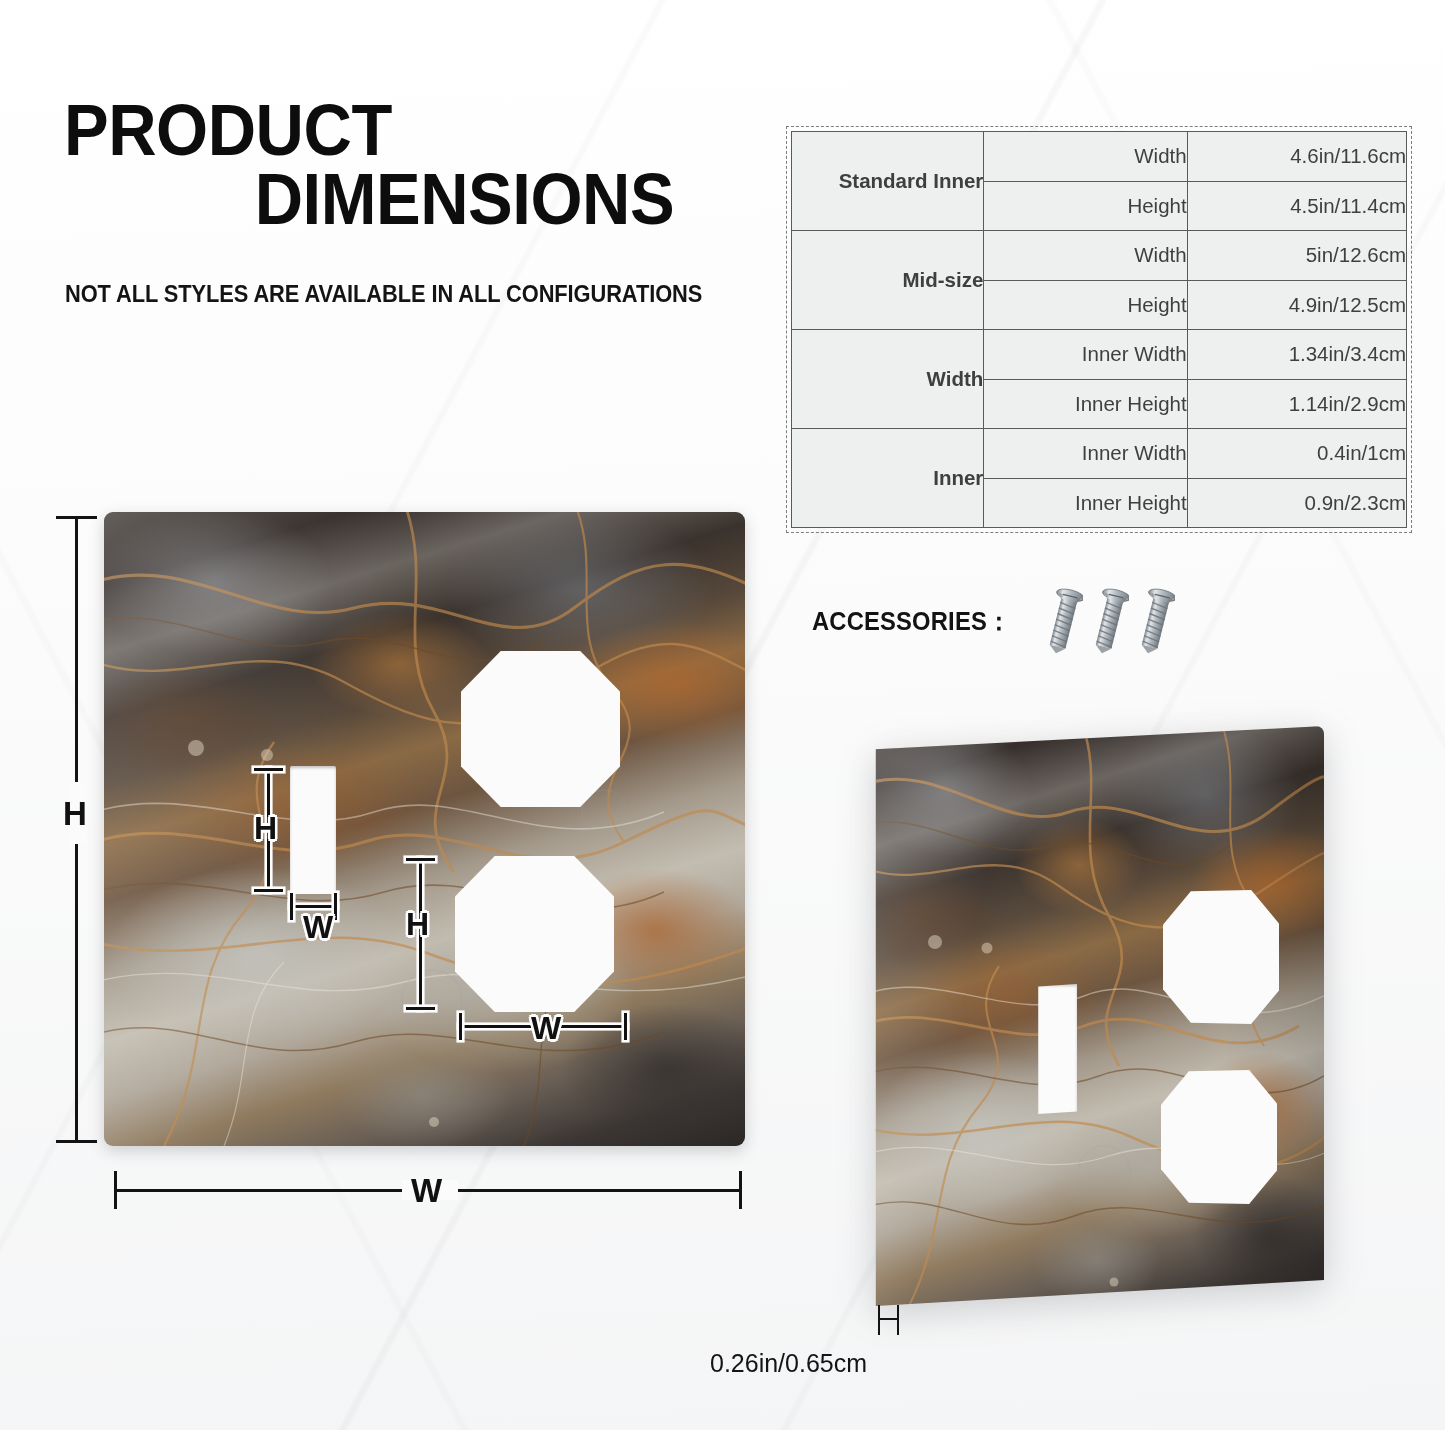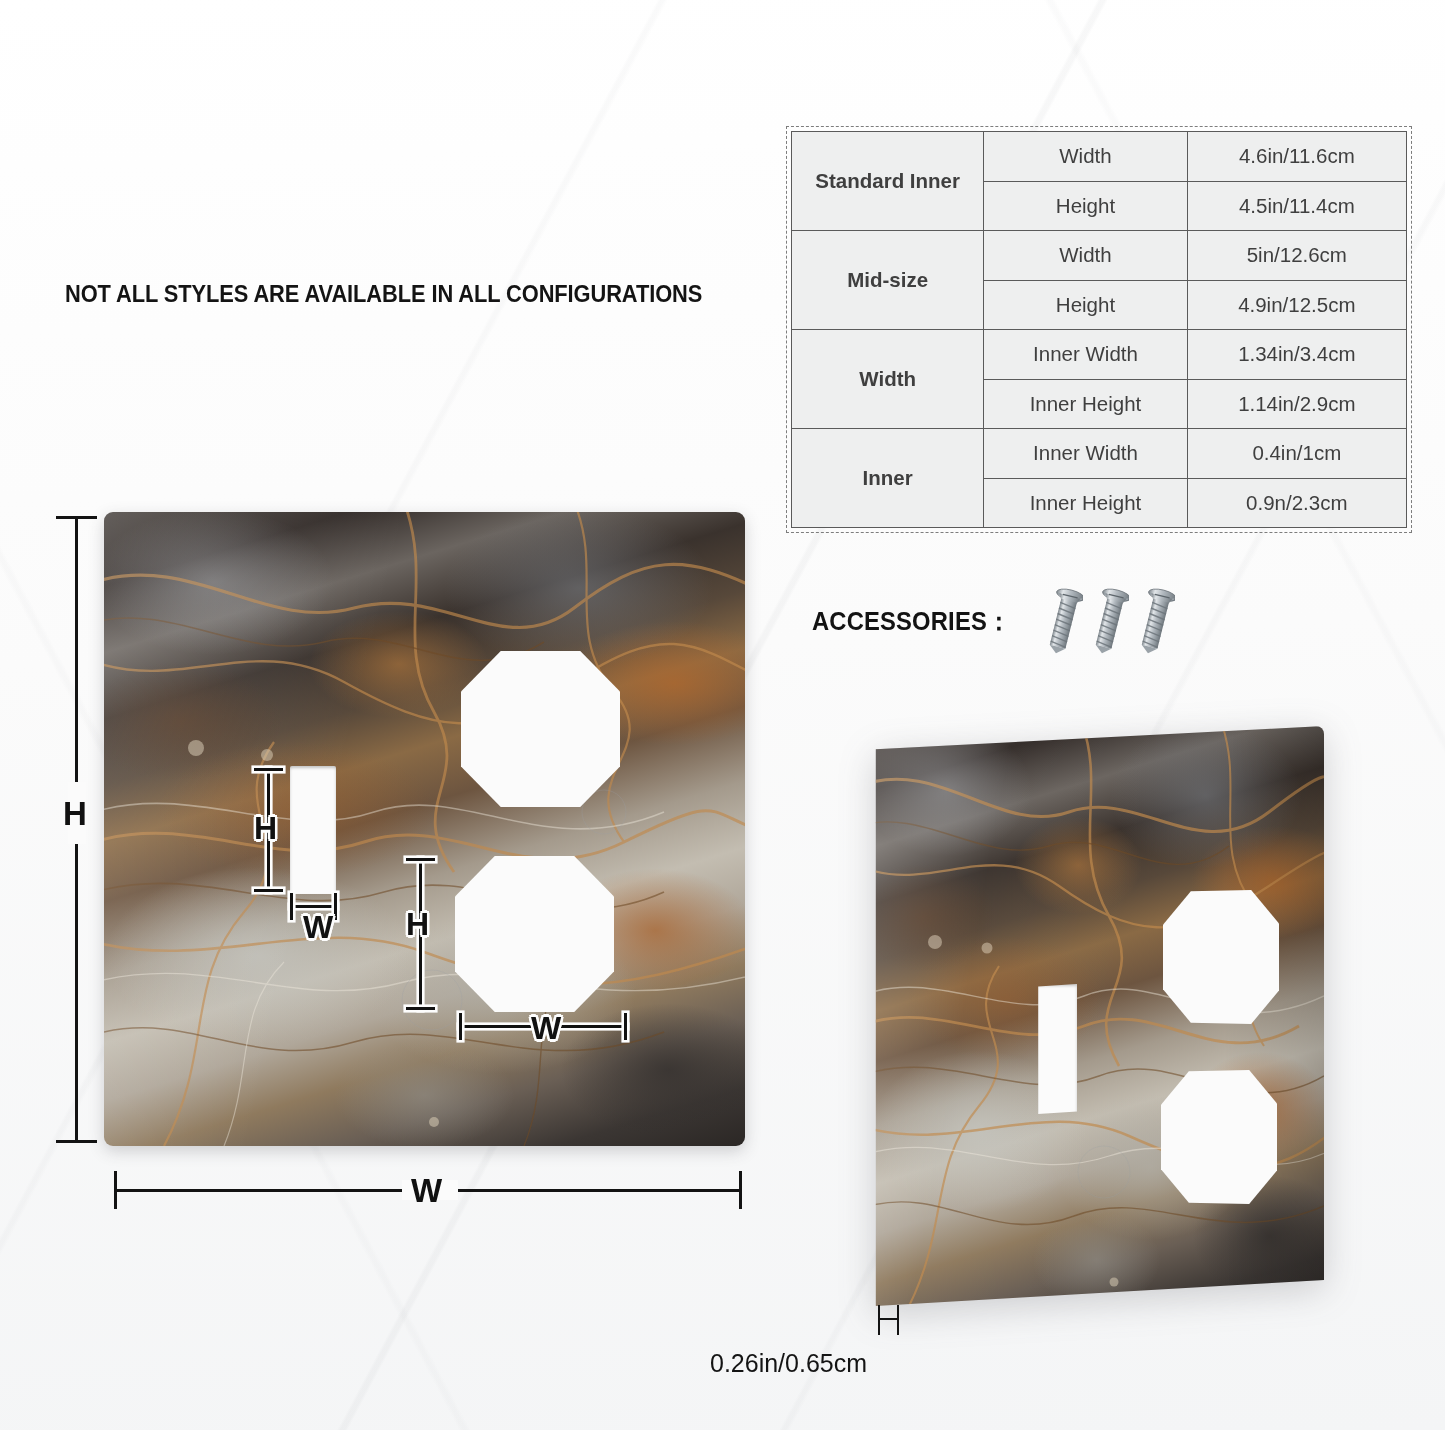--- a/index.html
+++ b/index.html
@@ -68,21 +68,21 @@
   }
   #spec-grid {
     width: 100%;
     height: 100%;
     border-collapse: collapse;
     table-layout: fixed;
   }
   #spec-grid td {
     background: #eeefef;
     border: 1.5px solid #5a5a5a;
-    text-align: center;
+    text-align: right;
     vertical-align: middle;
     color: #3f3f3f;
     font-size: 20.5px;
   }
   td.cat {
     width: 192px;
     font-weight: bold;
     font-size: 21px;
     color: #2f2f2f;
   }
@@ -292,20 +292,24 @@
   #dpW-stem  { left: 459px; top: 1025px; width: 168px; height: 2.8px; }
   #dpW-cap-l { left: 459px; top: 1013px; width: 2.8px; height: 27px; }
   #dpW-cap-r { left: 624px; top: 1013px; width: 2.8px; height: 27px; }
   #dpW-label { left: 531px; top: 1012px; }
 </style>
 </head>
 <body>
 
 <div id="stage">
 
+  <div id="title-block">
+    <div class="title-line">PRODUCT</div>
+    <div class="title-line second">DIMENSIONS</div>
+  </div>
   <div id="subtitle">NOT ALL STYLES ARE AVAILABLE IN ALL CONFIGURATIONS</div>
 
   <div id="spec-table">
     <table id="spec-grid">
       <tbody>
         <tr>
           <td class="cat" rowspan="2">Standard Inner</td>
           <td class="dim">Width</td>
           <td class="val">4.6in/11.6cm</td>
         </tr>

